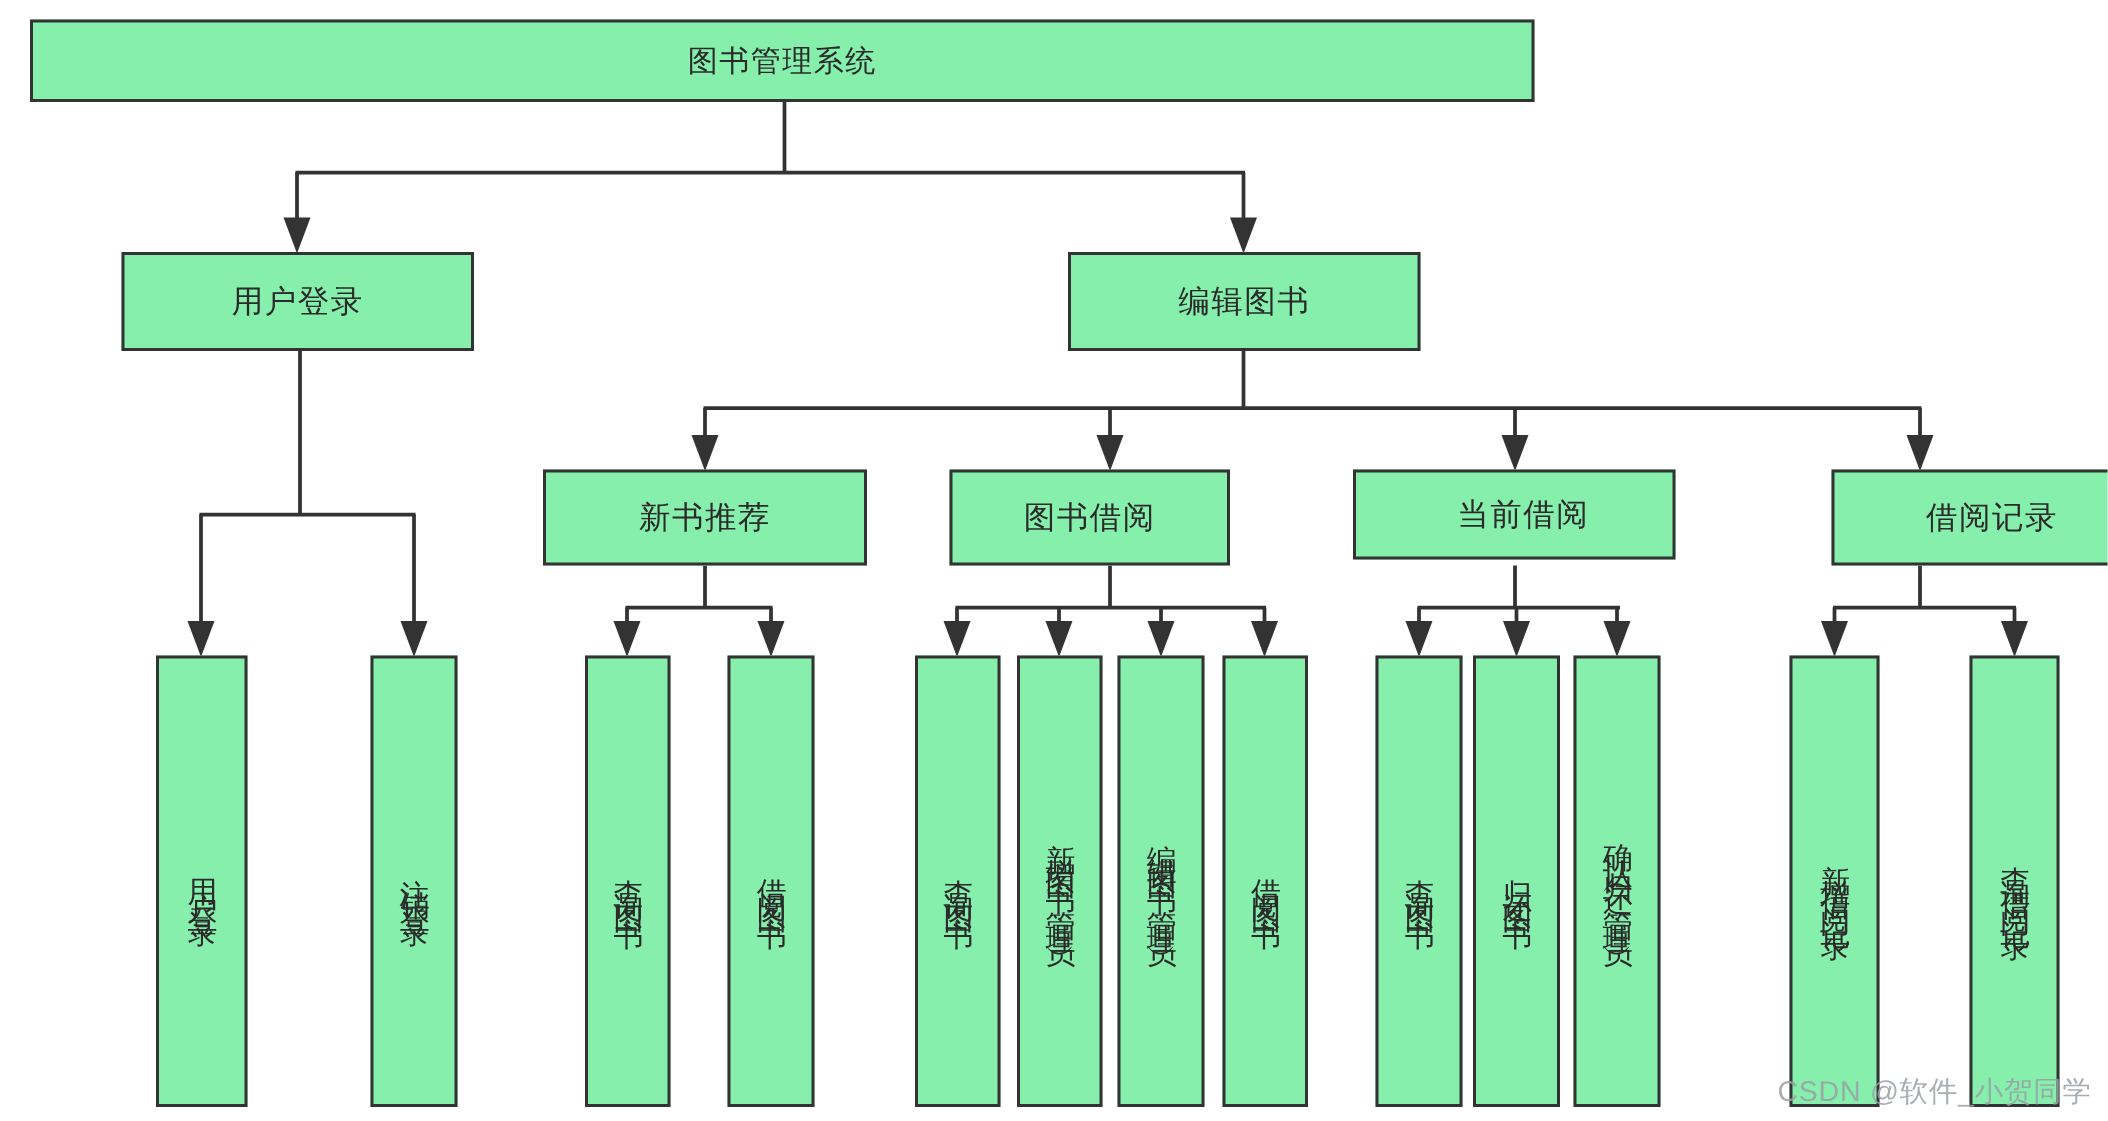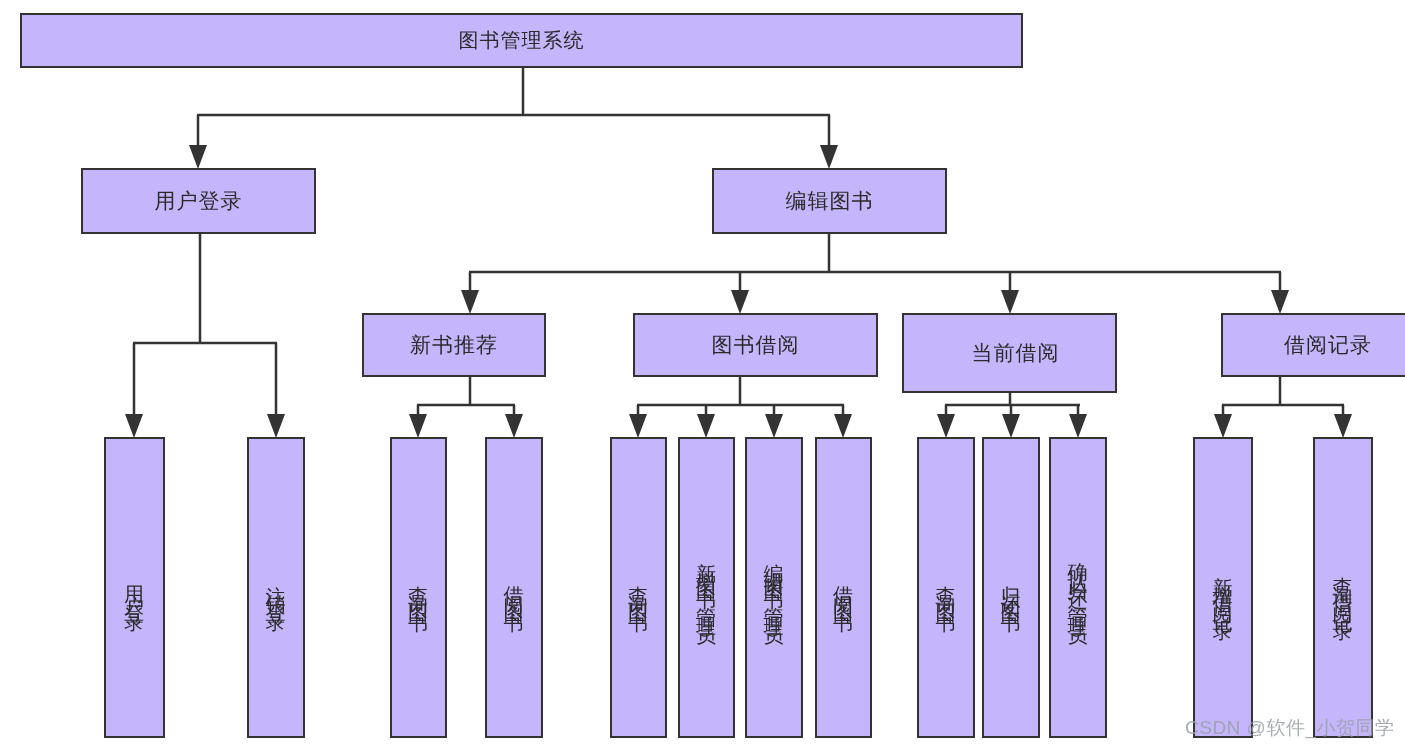--- a/index.html
+++ b/index.html
@@ -6,21 +6,21 @@
   body{
     width:1405px;height:747px;position:relative;overflow:hidden;
     background:#ffffff;
     font-family:"Liberation Sans", sans-serif;
     color:#2a2a2a;
   }
   .stage{position:absolute;left:0;top:0;width:1405px;height:747px;}
   svg.connectors{position:absolute;left:0;top:0;z-index:0;}
   .node{
     position:absolute;box-sizing:border-box;
-    background:#c4b5fd;border:2px solid #333333;
+    background:#86efac;border:2px solid #333333;
     display:flex;align-items:center;justify-content:center;
     z-index:1;font-size:21px;letter-spacing:1px;color:#2a2a2a;
     white-space:nowrap;
   }
   .node.root{font-size:20px;}
   .node.leaf{
     writing-mode:vertical-rl;
     letter-spacing:9px;
     font-size:20px;
     line-height:1;
@@ -90,23 +90,23 @@
       <polygon points="1214,414 1232,414 1223,438"></polygon>
       <polygon points="1334,414 1352,414 1343,438"></polygon>
     </g>
   </svg>
 
   <div class="node root" style="left:20px;top:13px;width:1003px;height:55px;">图书管理系统</div>
 
   <div class="node" style="left:81px;top:168px;width:235px;height:66px;">用户登录</div>
   <div class="node" style="left:712px;top:168px;width:235px;height:66px;">编辑图书</div>
 
-  <div class="node" style="left:362px;top:313px;width:184px;height:64px;">新书推荐</div>
-  <div class="node" style="left:633px;top:313px;width:245px;height:64px;">图书借阅</div>
-  <div class="node" style="left:902px;top:313px;width:215px;height:80px;padding-left:12px;">当前借阅</div>
+  <div class="node" style="left:362px;top:313px;width:216px;height:64px;">新书推荐</div>
+  <div class="node" style="left:633px;top:313px;width:187px;height:64px;">图书借阅</div>
+  <div class="node" style="left:902px;top:313px;width:215px;height:60px;padding-left:12px;">当前借阅</div>
   <div class="node" style="left:1173px;top:313px;width:214px;height:64px;margin-left:48px;">借阅记录</div>
 
   <div class="node leaf" style="left:104px;top:437px;width:61px;height:301px;">用户登录</div>
   <div class="node leaf" style="left:247px;top:437px;width:58px;height:301px;">注销登录</div>
 
   <div class="node leaf" style="left:390px;top:437px;width:57px;height:301px;">查询图书</div>
   <div class="node leaf" style="left:485px;top:437px;width:58px;height:301px;">借阅图书</div>
 
   <div class="node leaf" style="left:610px;top:437px;width:57px;height:301px;">查询图书</div>
   <div class="node leaf" style="left:678px;top:437px;width:57px;height:301px;">新增图书（管理员）</div>

